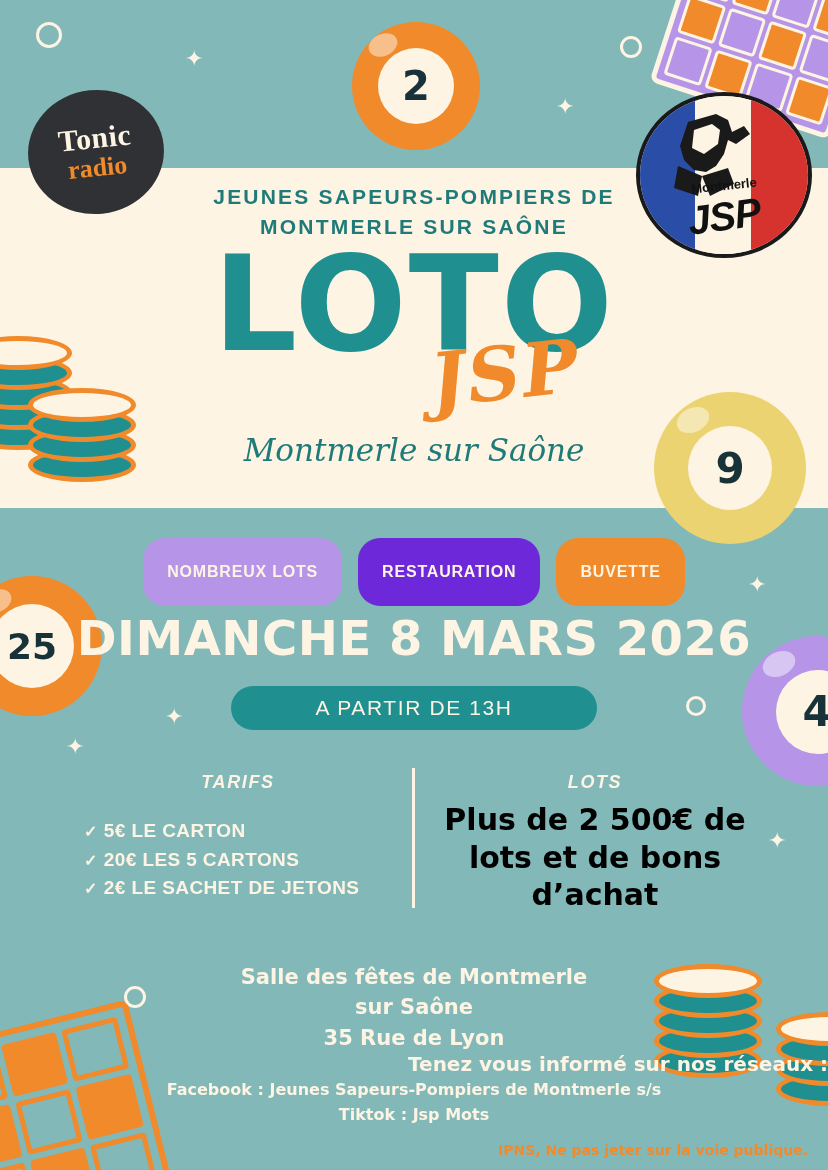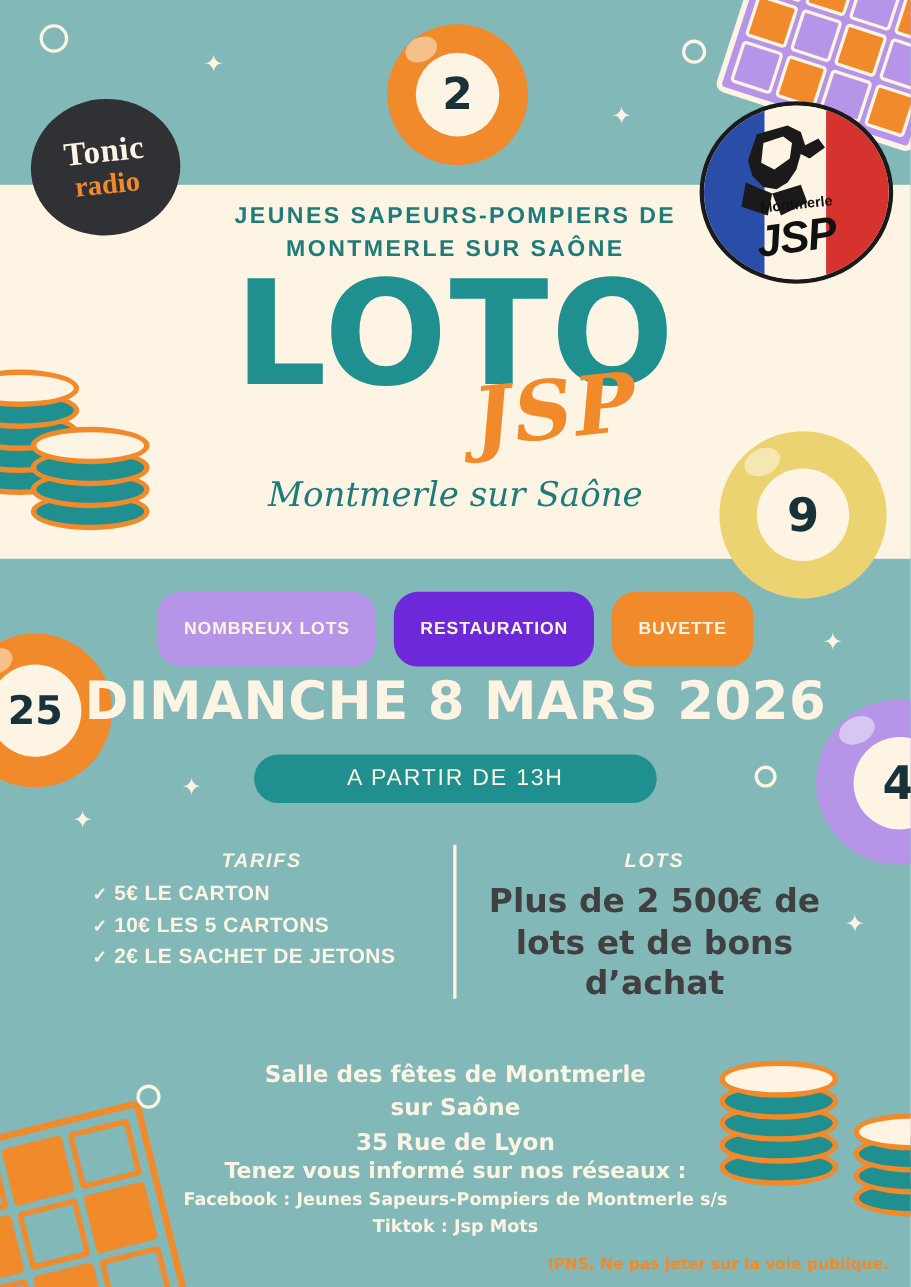--- a/index.html
+++ b/index.html
@@ -276,21 +276,21 @@
     position: absolute; left: 78px; top: 772px; width: 320px;
     text-align: left;
   }
   .col-left .title {
     text-align: center;
     color: #fdf4e3;
     font-size: 18px;
     font-weight: 700;
     font-style: italic;
     letter-spacing: 1.6px;
-    margin-bottom: 6px;
+    margin-bottom: 24px;
   }
   .tarif-row {
     color: #fdf4e3;
     font-size: 19px;
     font-weight: 700;
     letter-spacing: .4px;
     line-height: 1.5;
     padding-left: 6px;
   }
   .tarif-row .check { margin-right: 6px; font-size: 16px; }
@@ -301,39 +301,39 @@
   .col-right .title {
     color: #fdf4e3;
     font-size: 18px;
     font-weight: 700;
     font-style: italic;
     letter-spacing: 1.6px;
     margin-bottom: 8px;
     text-align: center;
   }
   .col-right .lots-text {
-    color: #404040;
+    color: #000000;
     font-size: 30px;
     font-weight: 700;
     line-height: 1.25;
     font-family: "DejaVu Sans", sans-serif;
   }
   
   .address {
     position: absolute; left: 0; right: 0; top: 962px;
     text-align: center;
     color: #fdf4e3;
     font-size: 21px;
     font-weight: 700;
     line-height: 1.45;
     font-family: "DejaVu Sans", sans-serif;
   }
   .socials-title {
     position: absolute; left: 0; right: 0; top: 1052px;
-    text-align: center;
+    text-align: right;
     color: #fdf4e3;
     font-size: 20px;
     font-weight: 700;
     font-family: "DejaVu Sans", sans-serif;
   }
   .socials {
     position: absolute; left: 0; right: 0; top: 1078px;
     text-align: center;
     color: #fdf4e3;
     font-size: 16px;
@@ -478,21 +478,21 @@
   <div class="time-badge">A PARTIR DE 13H</div>
 
   <div class="divider"></div>
 
   <div class="col-left">
     <div class="title">TARIFS</div>
     <div class="tarif-row">
       <span class="check">✓</span><span>5€ LE CARTON</span>
     </div>
     <div class="tarif-row">
-      <span class="check">✓</span><span>10€ LES 5 CARTONS</span>
+      <span class="check">✓</span><span>20€ LES 5 CARTONS</span>
     </div>
     <div class="tarif-row">
       <span class="check">✓</span><span>2€ LE SACHET DE JETONS</span>
     </div>
   </div>
 
   <div class="col-right">
     <div class="title">LOTS</div>
     <div class="lots-text">Plus de 2 500€ de lots et de bons d’achat</div>
   </div>

